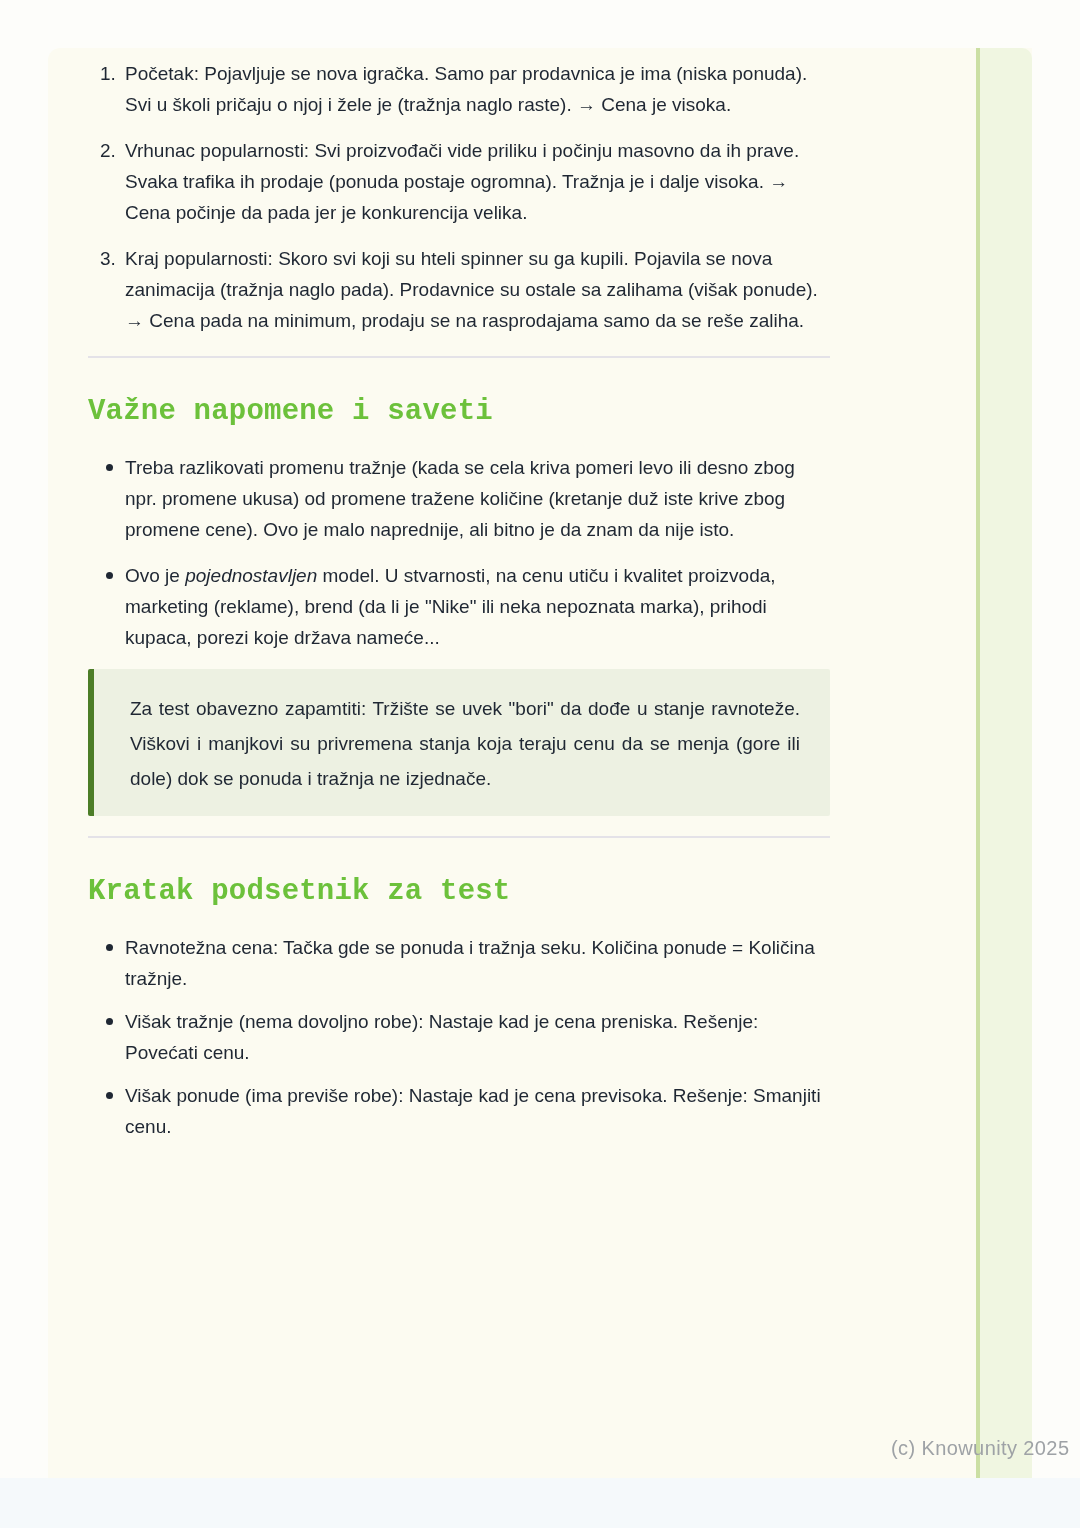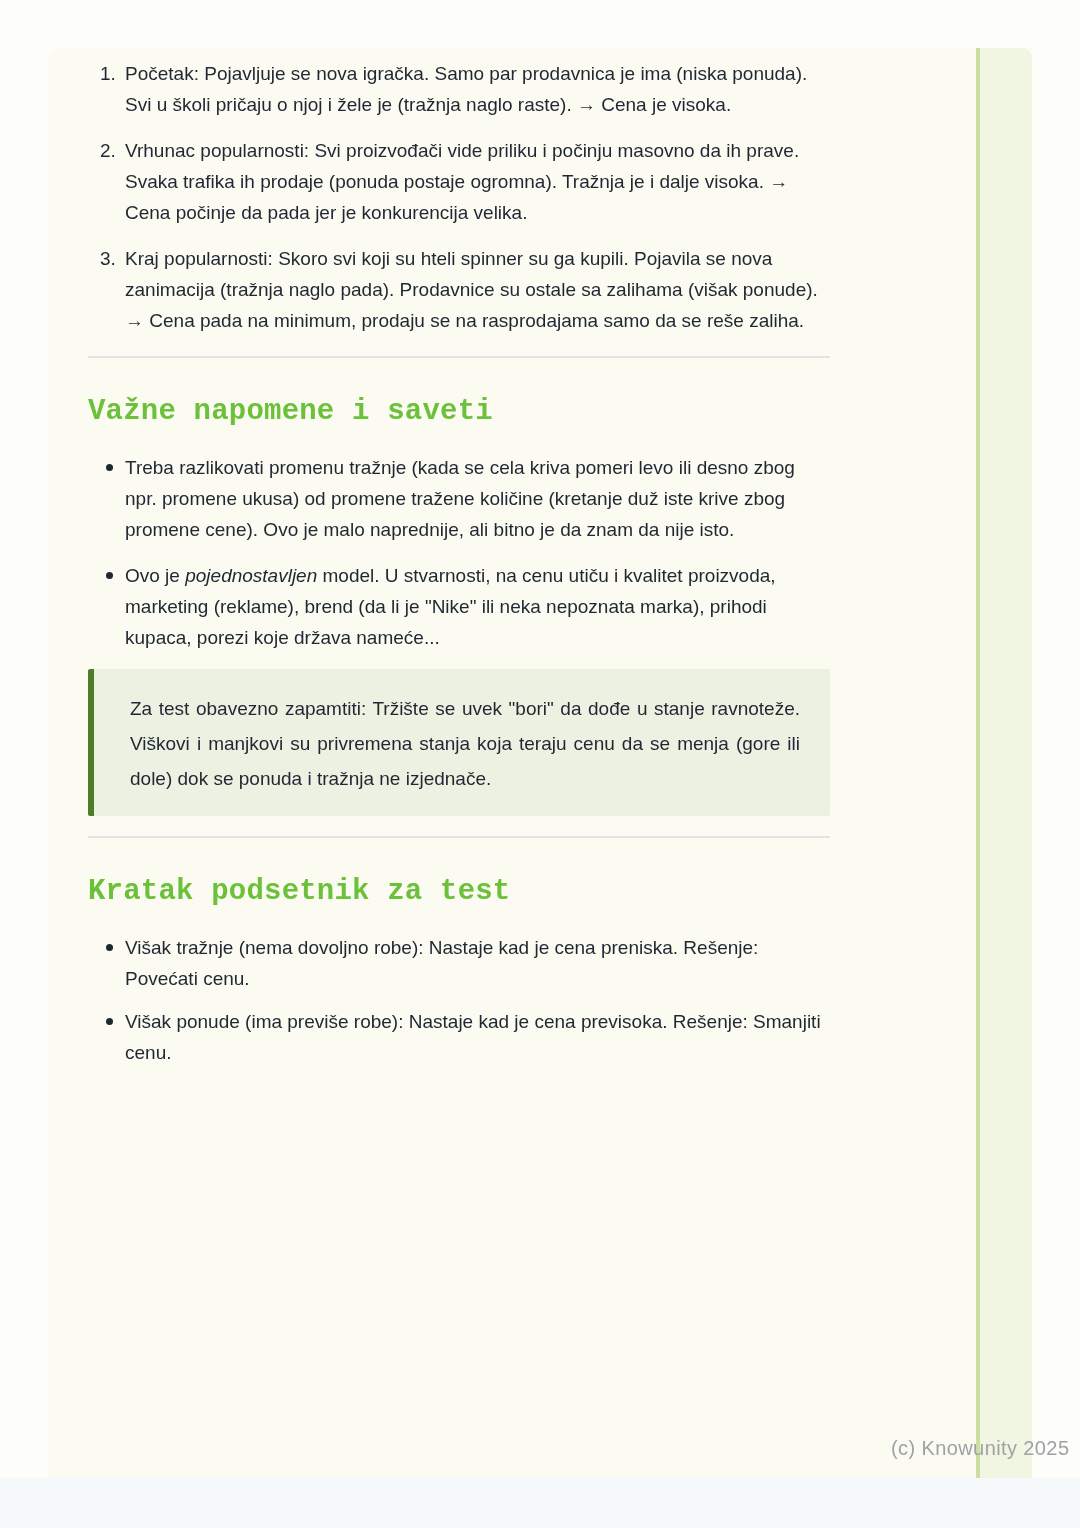--- a/index.html
+++ b/index.html
@@ -170,20 +170,24 @@
       <p class="body"><span class="seg-bold">Za test obavezno zapamtiti:</span><span> Tržište se uvek "bori" da dođe u stanje ravnoteže. Viškovi i manjkovi su privremena stanja koja teraju cenu da se menja (gore ili dole) dok se ponuda i tražnja ne izjednače.</span></p>
     </div>
 
     <hr class="divider">
 
     <h2 class="section-heading">Kratak podsetnik za test</h2>
 
     <ul class="plain summary">
       <li class="row">
         <span class="dot"></span>
+        <p class="body"><span class="seg-bold">Ravnotežna cena:</span><span> Tačka gde se ponuda i tražnja seku. Količina ponude = Količina tražnje.</span></p>
+      </li>
+      <li class="row">
+        <span class="dot"></span>
         <p class="body"><span class="seg-bold">Višak tražnje (nema dovoljno robe):</span><span> Nastaje kad je cena preniska. Rešenje: Povećati cenu.</span></p>
       </li>
       <li class="row">
         <span class="dot"></span>
         <p class="body"><span class="seg-bold">Višak ponude (ima previše robe):</span><span> Nastaje kad je cena previsoka. Rešenje: Smanjiti cenu.</span></p>
       </li>
     </ul>
 
   </div>
 </div>

